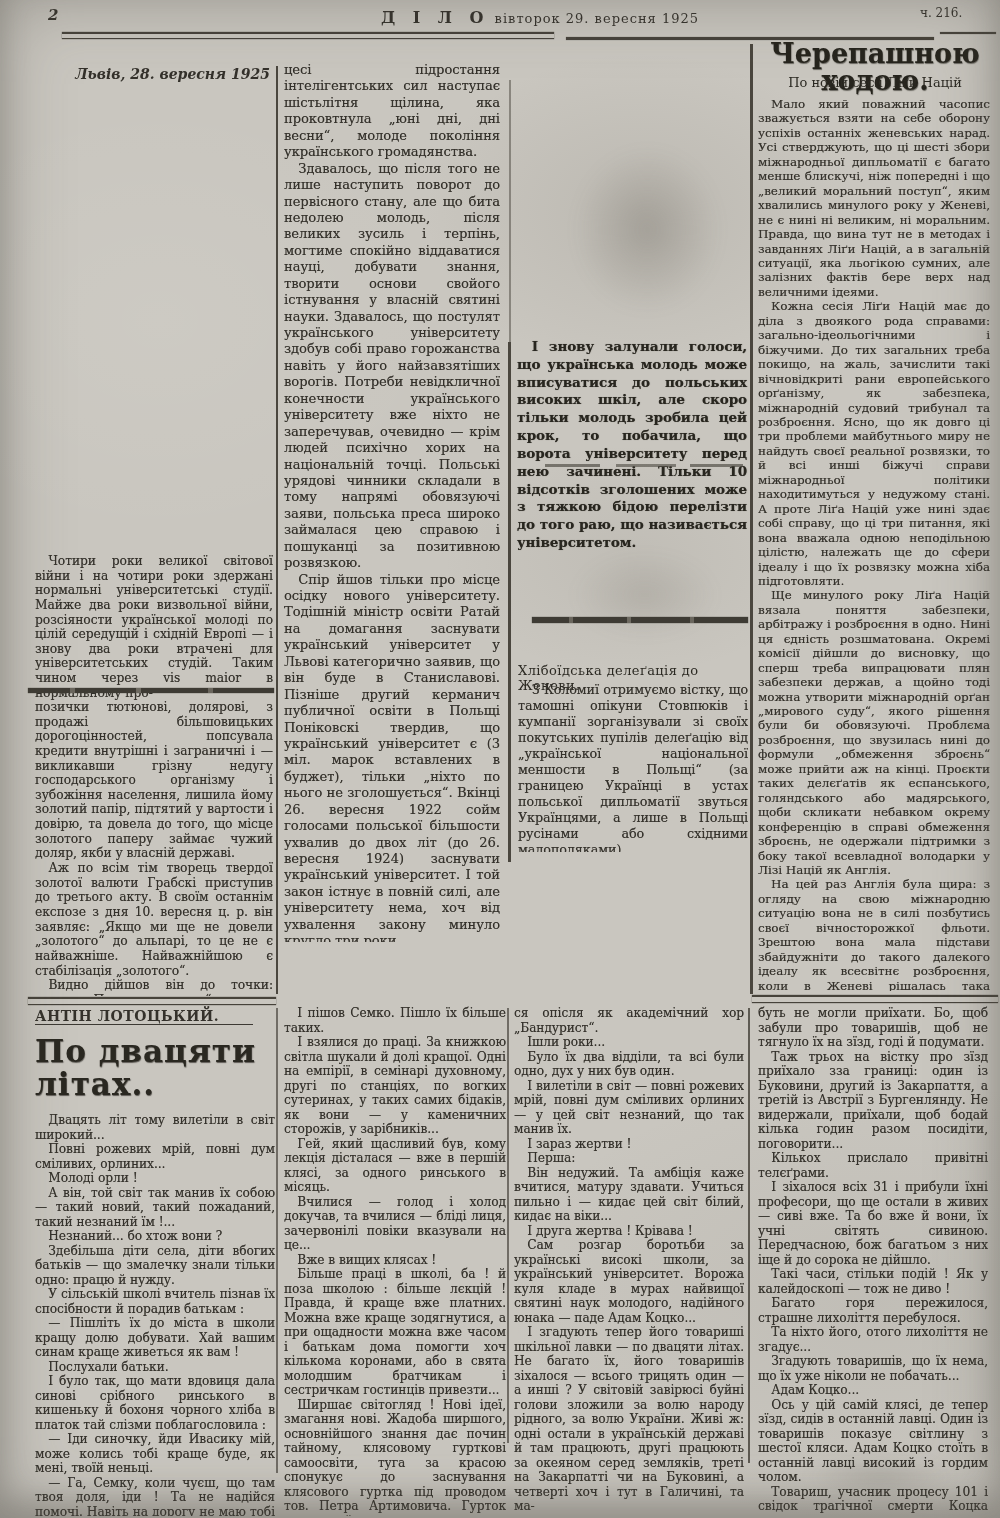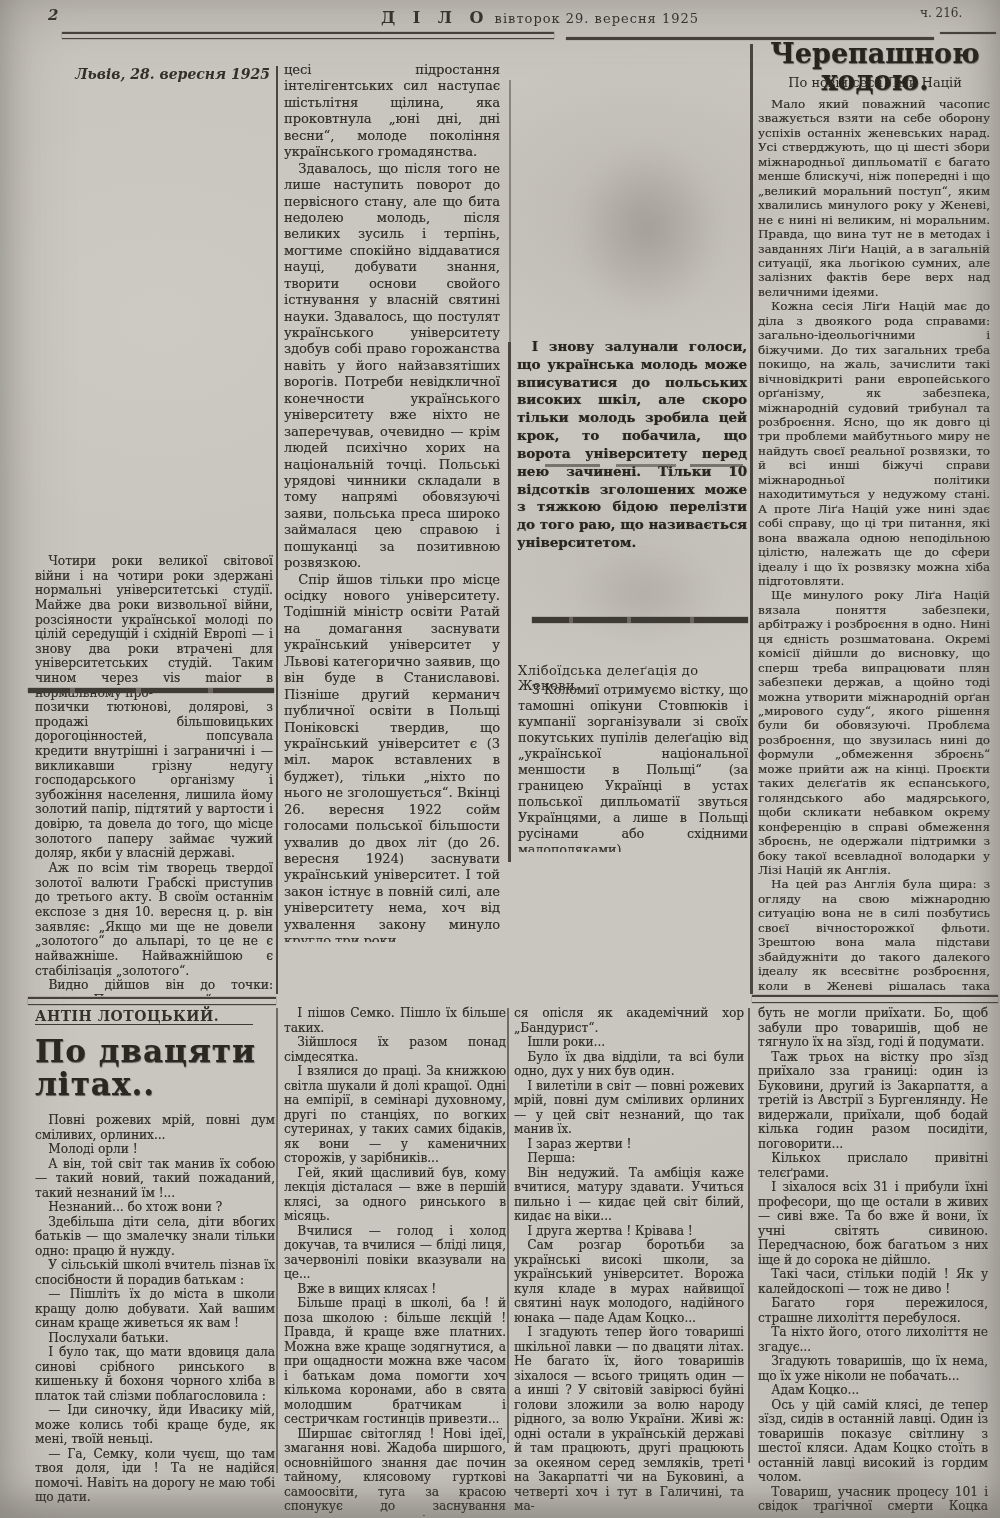--- a/index.html
+++ b/index.html
@@ -122,37 +122,37 @@
       <p>Ще минулого року Ліґа Націй вязала поняття забезпеки, арбітражу і розброєння в одно. Нині ця єдність розшматована. Окремі комісії дійшли до висновку, що сперш треба випрацювати плян забезпеки держав, а щойно тоді можна утворити міжнародній орґан „мирового суду“, якого рішення були би обовязуючі. Проблєма розброєння, що звузилась нині до формули „обмеження зброєнь“ може прийти аж на кінці. Проєкти таких делєґатів як еспанського, голяндського або мадярського, щоби скликати небавком окрему конференцію в справі обмеження зброєнь, не одержали підтримки з боку такої всевладної володарки у Лізі Націй як Англія.</p>
       <p>На цей раз Англія була щира: з огляду на свою міжнародню ситуацію вона не в силі позбутись своєї вічносторожкої фльоти. Зрештою вона мала підстави збайдужніти до такого далекого ідеалу як всесвітнє розброєння, коли в Женеві рішалась така реальна для неї справа як приналежність Мосуля. Увесь вплив Англії та авторитет Ліґи Націй не міг нічого вдіяти супроти рішучости Туреччини. Англія подалась назад, коли виринула за-</p>
     </div>
 
   <div class="abs hrule dbl" style="left:752px;top:995px;width:246px;height:5px;"></div>
 
   <div class="abs" style="left:35px;top:1006px;width:240px;height:510px;overflow:hidden;">
     <div class="author">АНТІН ЛОТОЦЬКИЙ.</div>
     <div class="ftitle">По двацяти літах..</div>
     <div class="txt fbody">
+        <p>Двацять літ тому вилетіли в світ широкий...</p>
         <p>Повні рожевих мрій, повні дум сміливих, орлиних...</p>
         <p>Молоді орли !</p>
         <p>А він, той світ так манив їх собою — такий новий, такий пожаданий, такий незнаний їм !...</p>
         <p>Незнаний... бо хтож вони ?</p>
         <p>Здебільша діти села, діти вбогих батьків — що змалечку знали тільки одно: працю й нужду.</p>
         <p>У сільській школі вчитель пізнав їх спосібности й порадив батькам :</p>
         <p>— Пішліть їх до міста в школи кращу долю добувати. Хай вашим синам краще живеться як вам !</p>
         <p>Послухали батьки.</p>
         <p>І було так, що мати вдовиця дала синові срібного ринського в кишеньку й бохоня чорного хліба в платок тай слізми поблагословила :</p>
         <p>— Іди синочку, йди Ивасику мій, може колись тобі краще буде, як мені, твоїй неньці.</p>
         <p>— Га, Семку, коли чуєш, що там твоя доля, іди ! Та не надійся помочі. Навіть на дорогу не маю тобі що дати.</p>
       </div>
   </div>
 
   <div class="abs txt fbody" style="left:284px;top:1006px;width:222px;height:510px;overflow:hidden;">
       <p>І пішов Семко. Пішло їх більше таких.</p>
-      <p>Зійшлося їх разом понад сімдесятка.</p>
       <p>І взялися до праці. За книжкою світла шукали й долі кращої. Одні на емпірії, в семінарі духовному, другі по станціях, по вогких сутеринах, у таких самих бідаків, як вони — у каменичних сторожів, у зарібників...</p>
       <p>Гей, який щасливий був, кому лекція дісталася — вже в першій клясі, за одного ринського в місяць.</p>
       <p>Вчилися — голод і холод докучав, та вчилися — бліді лиця, зачервонілі повіки вказували на це...</p>
       <p>Вже в вищих клясах !</p>
       <p>Більше праці в школі, ба ! й поза школою : більше лєкцій ! Правда, й краще вже платних. Можна вже краще зодягнутися, а при ощадности можна вже часом і батькам дома помогти хоч кількома коронами, або в свята молодшим братчикам і сестричкам гостинців привезти...</p>
       <p>Ширшає світогляд ! Нові ідеї, змагання нові. Жадоба ширшого, основнійшого знання дає почин тайному, клясовому гурткові самоосвіти, туга за красою спонукує до заснування клясового гуртка під проводом тов. Петра Артимовича. Гурток устоявся й вславив-</p>
     </div>
 
   <div class="abs txt fbody continued" style="left:514px;top:1006px;width:230px;height:510px;overflow:hidden;">
       <p>ся опісля як академічний хор „Бандурист“.</p>

